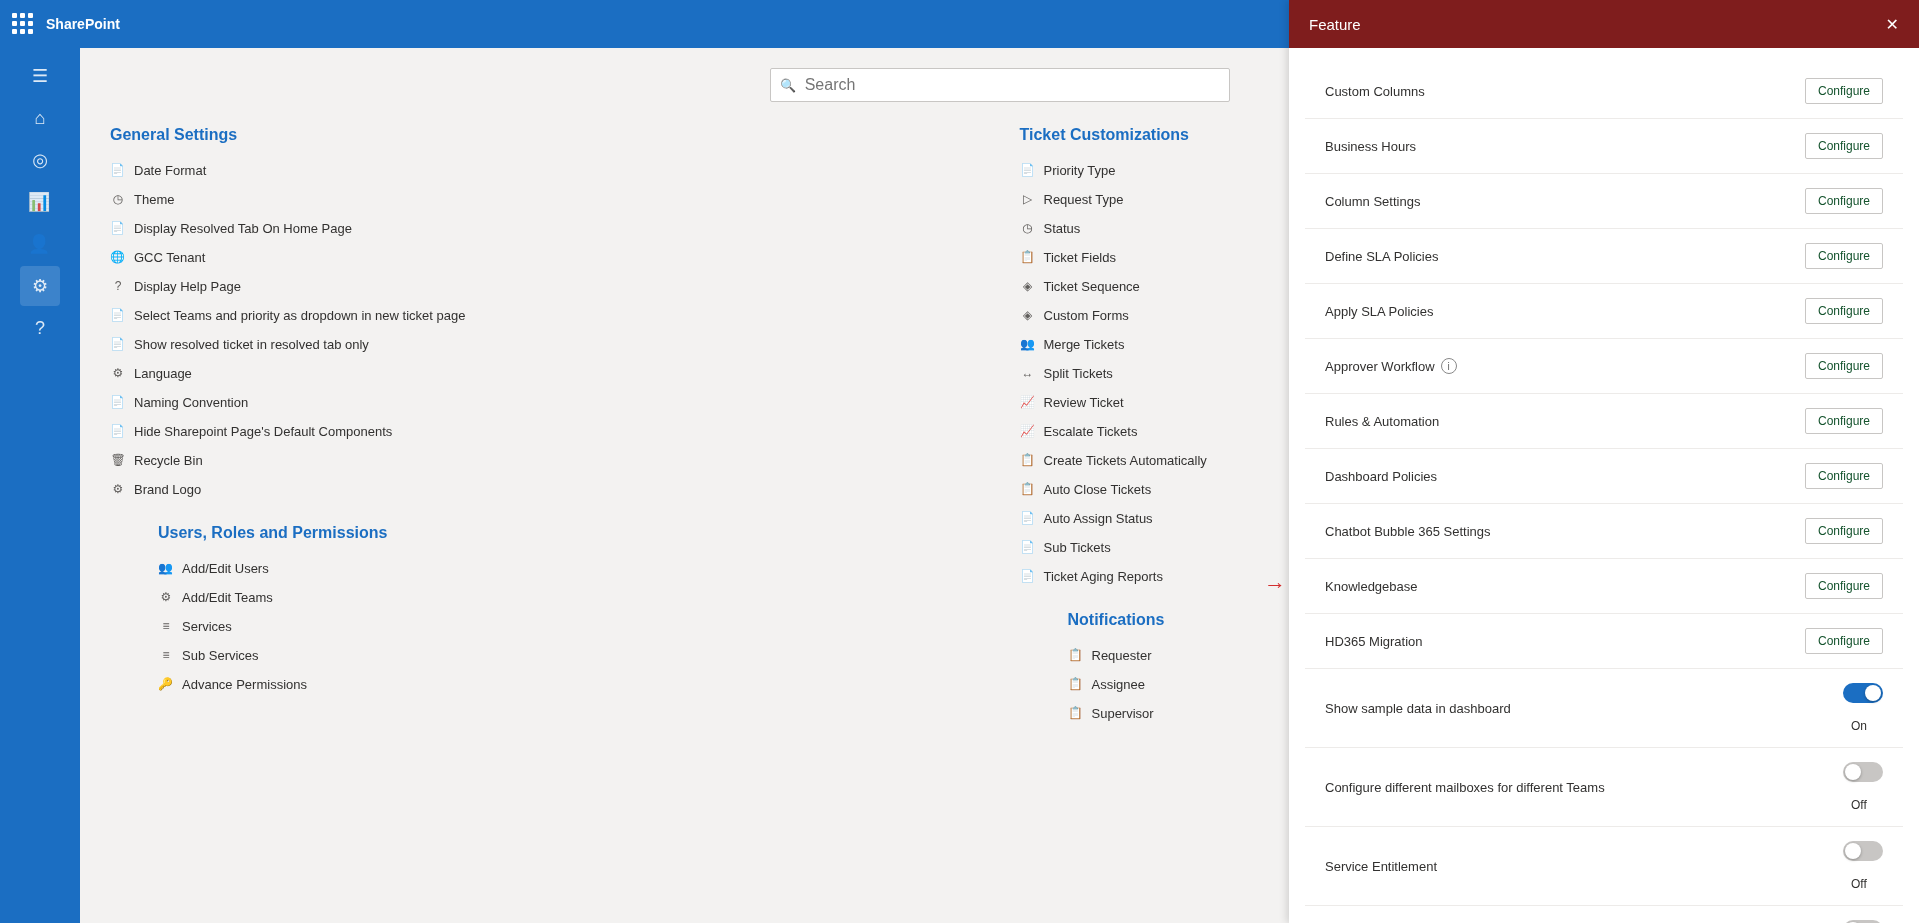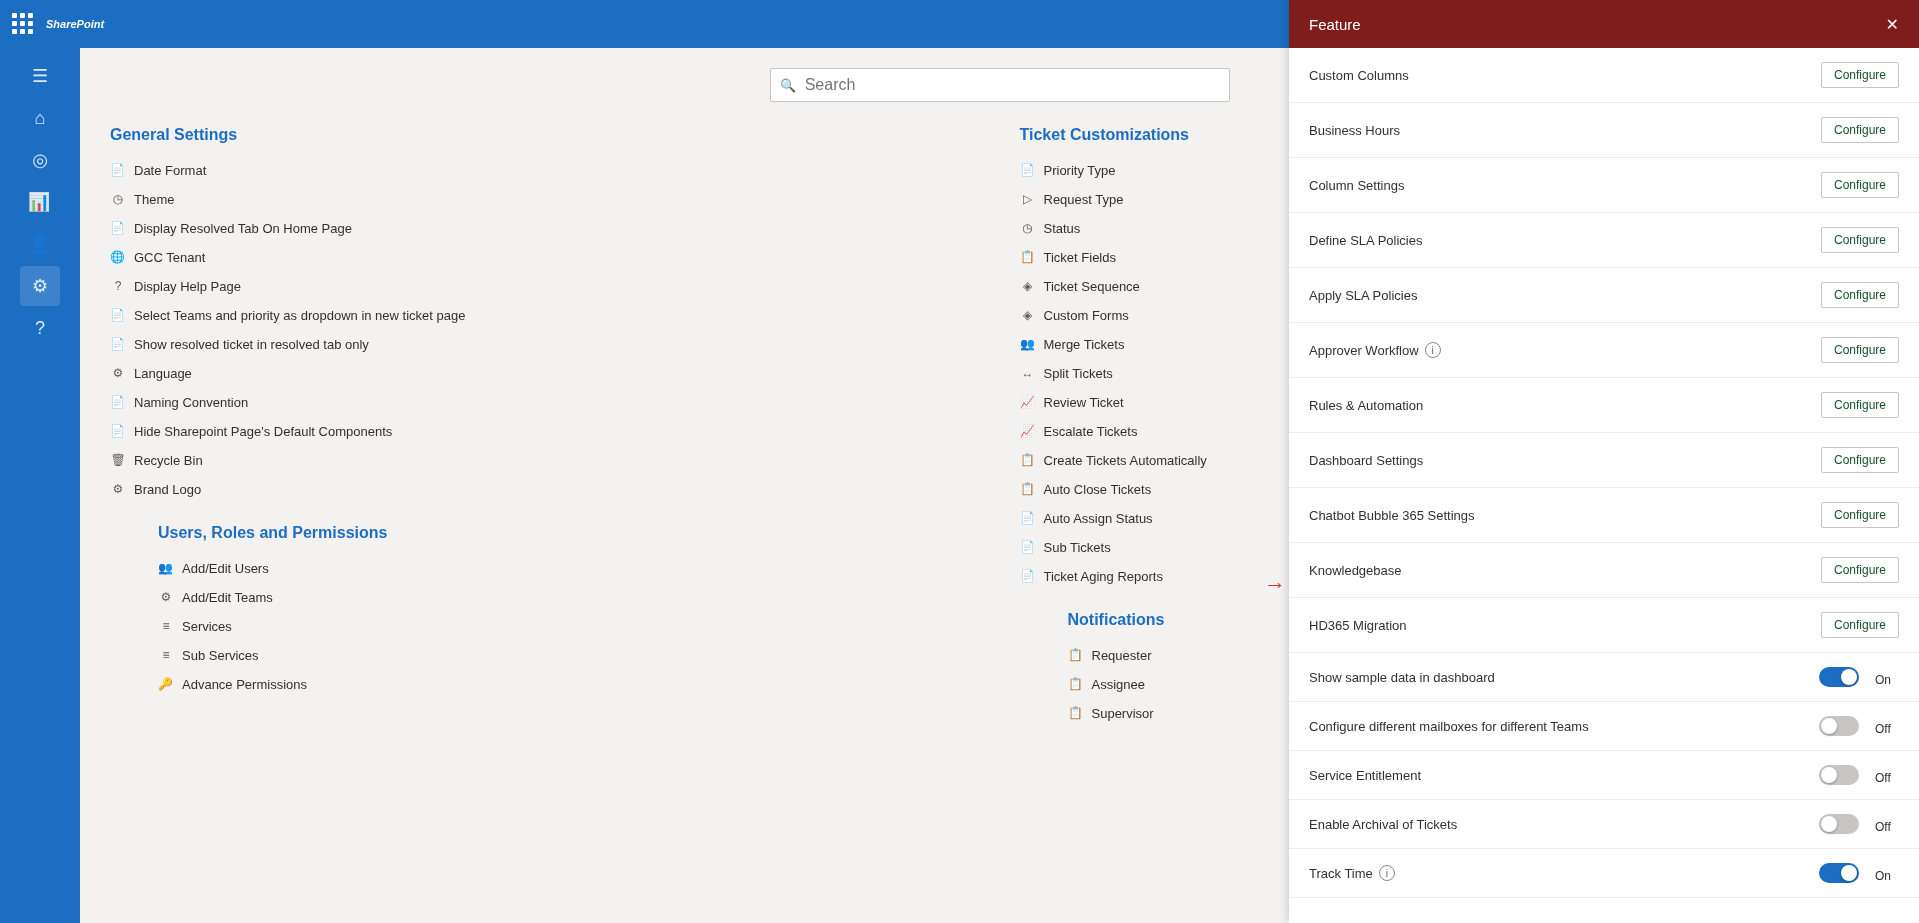--- a/index.html
+++ b/index.html
@@ -22,24 +22,23 @@
       font-size: 18px;
       cursor: pointer;
       display: grid;
       grid-template-columns: repeat(3,6px);
       grid-template-rows: repeat(3,6px);
       gap: 2px;
     }
     .dot { width: 5px; height: 5px; background: white; border-radius: 1px; }
     .top-nav-title {
       color: white;
-      font-size: 11px;
+      font-size: 14px;
       font-weight: 600;
       margin-right: auto;
-      font-style: italic;
     }
     .search-bar {
       flex: 1;
       max-width: 560px;
       height: 32px;
       background: rgba(255,255,255,0.2);
       border: 1px solid rgba(255,255,255,0.4);
       border-radius: 2px;
       display: flex;
       align-items: center;
@@ -167,21 +166,21 @@
     }
     .panel-header-title { flex: 1; }
     .panel-close {
       cursor: pointer;
       font-size: 16px;
       color: white;
     }
     .panel-body {
       flex: 1;
       overflow-y: auto;
-      padding: 0;
+      padding: 16px;
     }
     .feature-row {
       display: flex;
       align-items: center;
       padding: 14px 20px;
       border-bottom: 1px solid #edebe9;
     }
     .feature-name {
       flex: 1;
       font-size: 13px;
@@ -205,22 +204,23 @@
       background: white;
       color: #14532d;
       font-size: 12px;
       cursor: pointer;
       border-radius: 2px;
     }
 
     
     .toggle-group {
       display: flex;
-      align-items: flex-end;
+      align-items: center;
       gap: 16px;
+      flex-direction: column;
     }
     .toggle {
       position: relative;
       width: 40px; height: 20px;
       cursor: pointer;
     }
     .toggle-track {
       position: absolute;
       inset: 0;
       border-radius: 10px;
@@ -490,21 +490,21 @@
         Approver Workflow
         <span class="info-icon">i</span>
       </span>
       <button class="configure-btn">Configure</button>
     </div>
     <div class="feature-row">
       <span class="feature-name">Rules &amp; Automation</span>
       <button class="configure-btn">Configure</button>
     </div>
     <div class="feature-row">
-      <span class="feature-name">Dashboard Settings</span>
+      <span class="feature-name">Dashboard Policies</span>
       <button class="configure-btn">Configure</button>
     </div>
     <div class="feature-row">
       <span class="feature-name">Chatbot Bubble 365 Settings</span>
       <button class="configure-btn">Configure</button>
     </div>
     <div class="feature-row">
       <span class="feature-name">Knowledgebase</span>
       <button class="configure-btn">Configure</button>
     </div>

